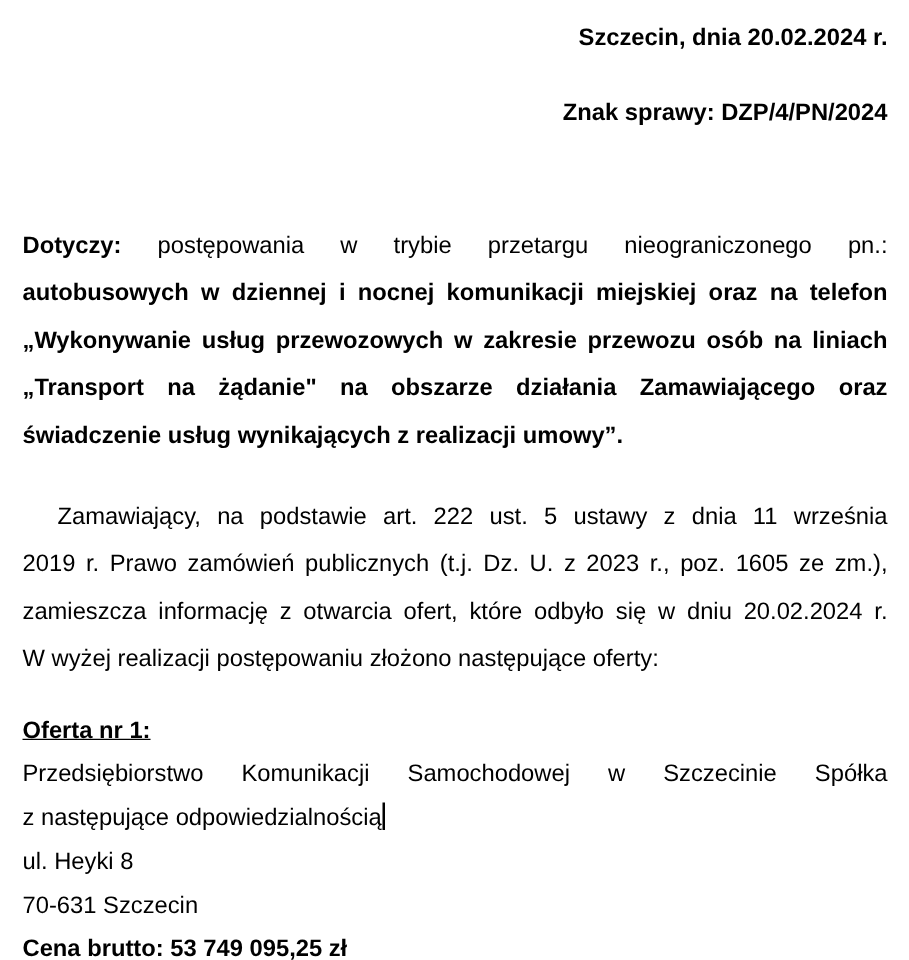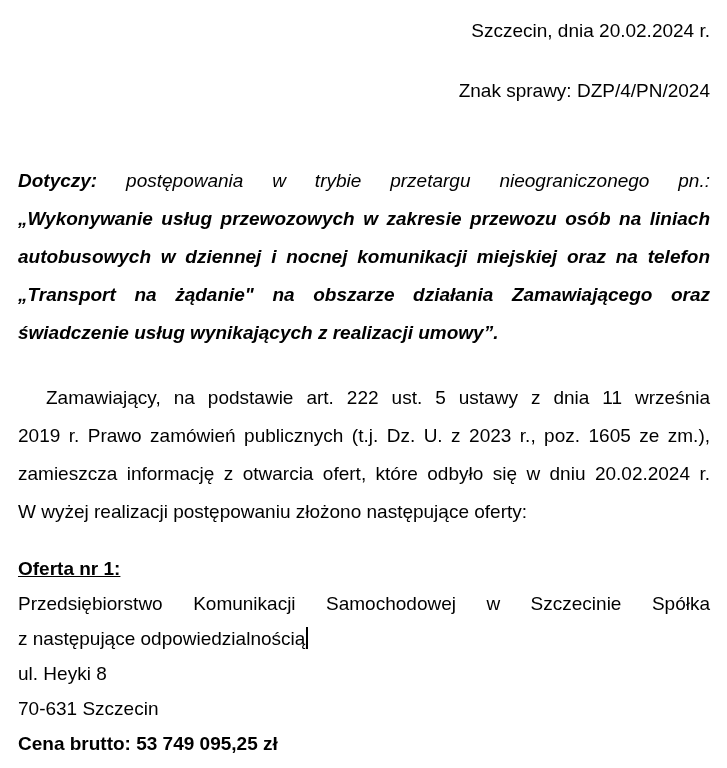--- a/index.html
+++ b/index.html
@@ -3,25 +3,25 @@
 <meta charset="utf-8">
 <style>
   html, body { margin: 0; padding: 0; background: #ffffff; }
   body {
     width: 727px; height: 768px; overflow: hidden;
     font-family: "Liberation Sans", sans-serif;
     font-size: 19px; color: #000000;
     -webkit-font-smoothing: antialiased;
   }
   .page { width: 692px; height: 768px; padding: 0 17px 0 18px; overflow: hidden; }
-  .single { line-height: 38px; white-space: nowrap; }
+  .single { line-height: 38px; white-space: nowrap; font-weight: bold; }
   .date-line { margin-top: 12px; text-align: right; }
   .case-line { margin-top: 22px; text-align: right; }
   .para .line { line-height: 38px; }
-  .para1 { margin-top: 52px; font-style: italic; }
+  .para1 { margin-top: 68px; }
   .para2 { margin-top: 27px; }
   .offer { margin-top: 20px; }
   .offer .line { line-height: 35px; }
   .line { text-align: left; }
   .line.stretch { text-align: justify; text-align-last: justify; }
   .line.indent { text-indent: 28px; }
   .b { font-weight: bold; }
   .u { text-decoration: underline; }
   .caret {
     display: inline-block; width: 2px; height: 22px;
@@ -29,22 +29,22 @@
   }
 </style>
 </head>
 <body>
 
 <div class="page">
   <div class="single date-line">Szczecin, dnia 20.02.2024 r.</div>
   <div class="single case-line">Znak sprawy: DZP/4/PN/2024</div>
   <div class="para para1">
       <div class="line stretch"><span class="b ">Dotyczy:</span><span class=""> postępowania w trybie przetargu nieograniczonego pn.:</span></div>
+      <div class="line stretch"><span class="b ">autobusowych w dziennej i nocnej komunikacji miejskiej oraz na telefon</span></div>
       <div class="line stretch"><span class="b ">„Wykonywanie usług przewozowych w zakresie przewozu osób na liniach</span></div>
-      <div class="line stretch"><span class="b ">autobusowych w dziennej i nocnej komunikacji miejskiej oraz na telefon</span></div>
       <div class="line stretch"><span class="b ">„Transport na żądanie" na obszarze działania Zamawiającego oraz</span></div>
       <div class="line"><span class="b ">świadczenie usług wynikających z realizacji umowy”.</span></div>
     </div>
   <div class="para para2">
       <div class="line stretch indent"><span class="">Zamawiający, na podstawie art. 222 ust. 5 ustawy z dnia 11 września</span></div>
       <div class="line stretch"><span class="">2019 r. Prawo zamówień publicznych (t.j. Dz. U. z 2023 r., poz. 1605 ze zm.),</span></div>
       <div class="line stretch"><span class="">zamieszcza informację z otwarcia ofert, które odbyło się w dniu 20.02.2024 r.</span></div>
       <div class="line"><span class="">W wyżej realizacji postępowaniu złożono następujące oferty:</span></div>
     </div>
   <div class="offer">

